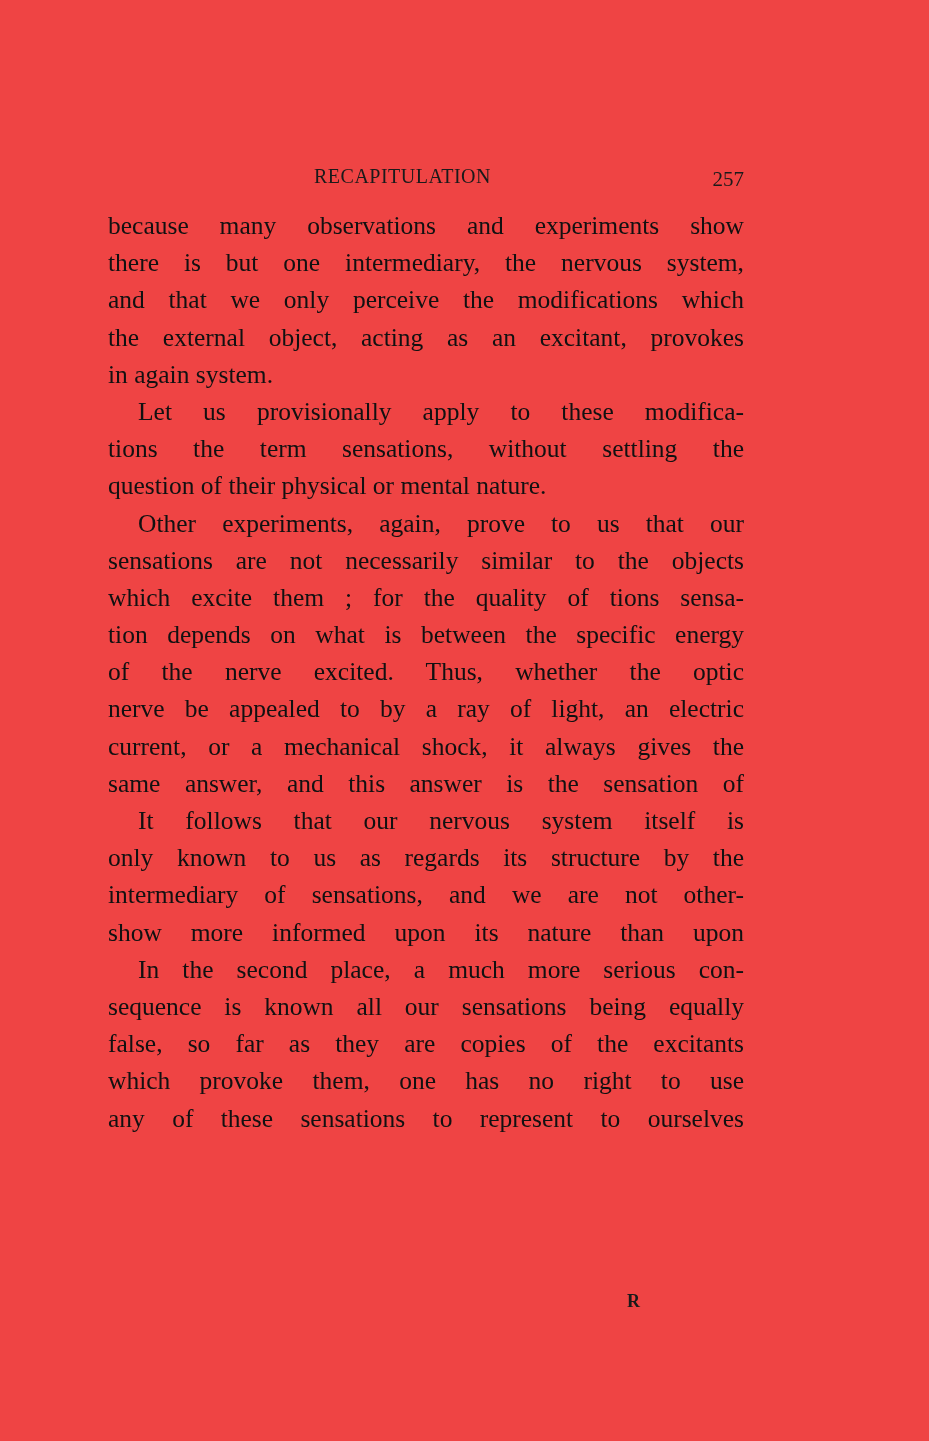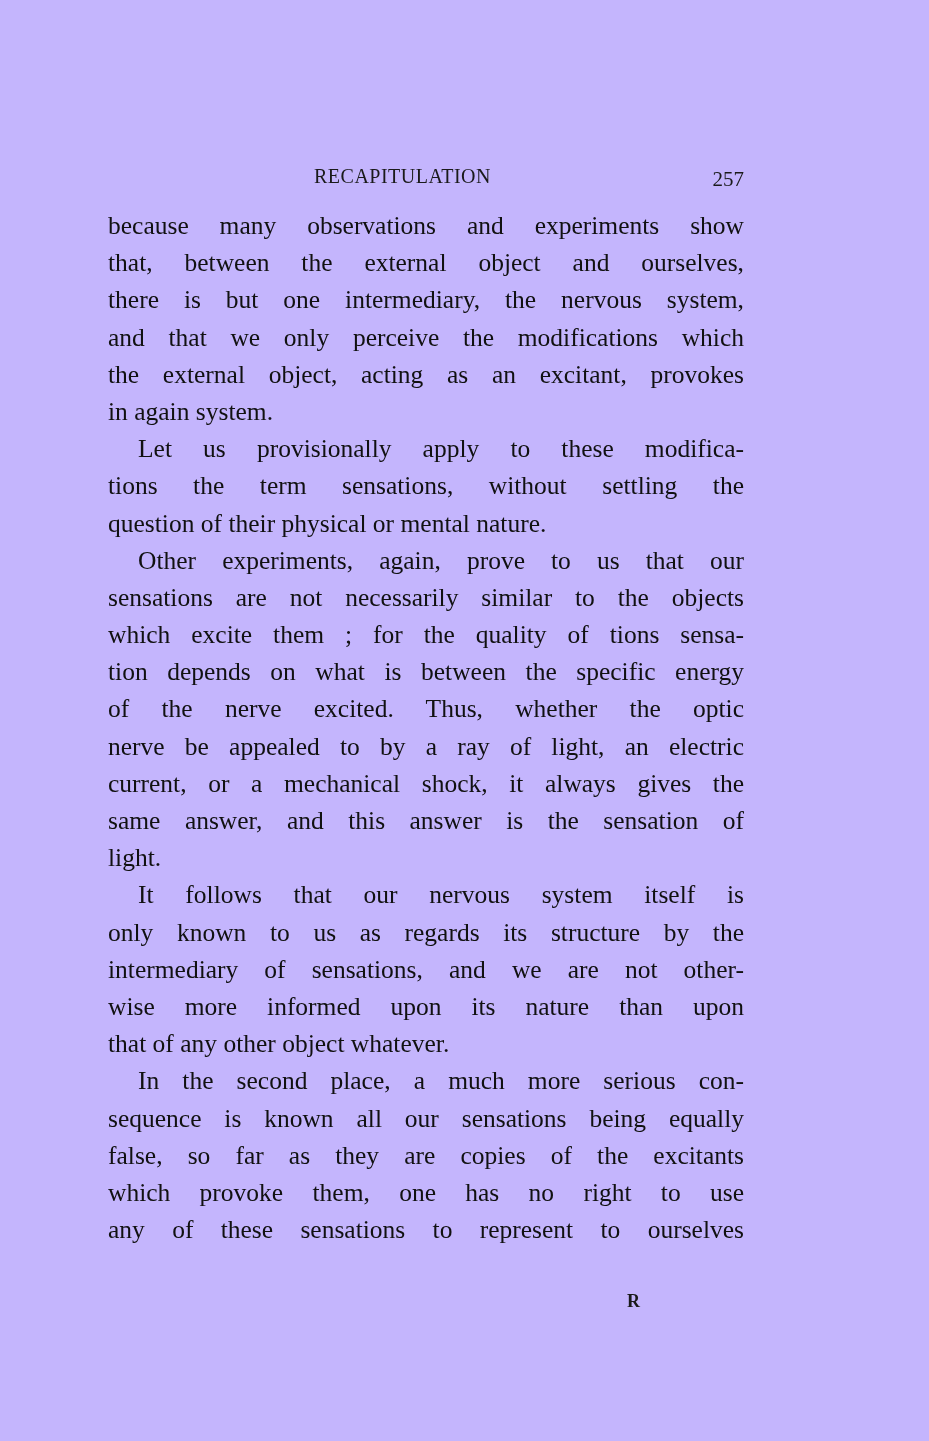--- a/index.html
+++ b/index.html
@@ -12,21 +12,21 @@
       height: 1441px;
       position: relative;
       overflow: hidden;
       font-family: "DejaVu Serif", "Liberation Serif", serif;
       color: #111111;
     }
     .page {
       position: absolute;
       left: 0; top: 0;
       width: 929px; height: 1441px;
-      background: #c4b5fd;
+      background: #ef4444;
     }
     .running-head {
       position: absolute;
       top: 163px;
       left: 108px;
       width: 636px;
       height: 30px;
     }
     .running-title {
       position: absolute;
@@ -86,21 +86,20 @@
 
   <div class="running-head">
     <span class="running-title">RECAPITULATION</span>
     <span class="page-number">257</span>
   </div>
 
   <div class="body-text">
 
     <div>
       <span class="line">because many observations and experiments show</span>
-      <span class="line">that, between the external object and ourselves,</span>
       <span class="line">there is but one intermediary, the nervous system,</span>
       <span class="line">and that we only perceive the modifications which</span>
       <span class="line">the external object, acting as an excitant, provokes</span>
       <span class="line last">in again system.</span>
     </div>
 
     <div>
       <span class="line indent">Let us provisionally apply to these modifica-</span>
       <span class="line">tions the term sensations, without settling the</span>
       <span class="line last">question of their physical or mental nature.</span>
@@ -108,29 +107,27 @@
 
     <div>
       <span class="line indent">Other experiments, again, prove to us that our</span>
       <span class="line">sensations are not necessarily similar to the objects</span>
       <span class="line">which excite them ; for the quality of tions sensa-</span>
       <span class="line">tion depends on what is between the specific energy</span>
       <span class="line">of the nerve excited. Thus, whether the optic</span>
       <span class="line">nerve be appealed to by a ray of light, an electric</span>
       <span class="line">current, or a mechanical shock, it always gives the</span>
       <span class="line">same answer, and this answer is the sensation of</span>
-      <span class="line last">light.</span>
     </div>
 
     <div>
       <span class="line indent">It follows that our nervous system itself is</span>
       <span class="line">only known to us as regards its structure by the</span>
       <span class="line">intermediary of sensations, and we are not other-</span>
-      <span class="line">wise more informed upon its nature than upon</span>
-      <span class="line last">that of any other object whatever.</span>
+      <span class="line">show more informed upon its nature than upon</span>
     </div>
 
     <div>
       <span class="line indent">In the second place, a much more serious con-</span>
       <span class="line">sequence is known all our sensations being equally</span>
       <span class="line">false, so far as they are copies of the excitants</span>
       <span class="line">which provoke them, one has no right to use</span>
       <span class="line">any of these sensations to represent to ourselves</span>
     </div>
 

